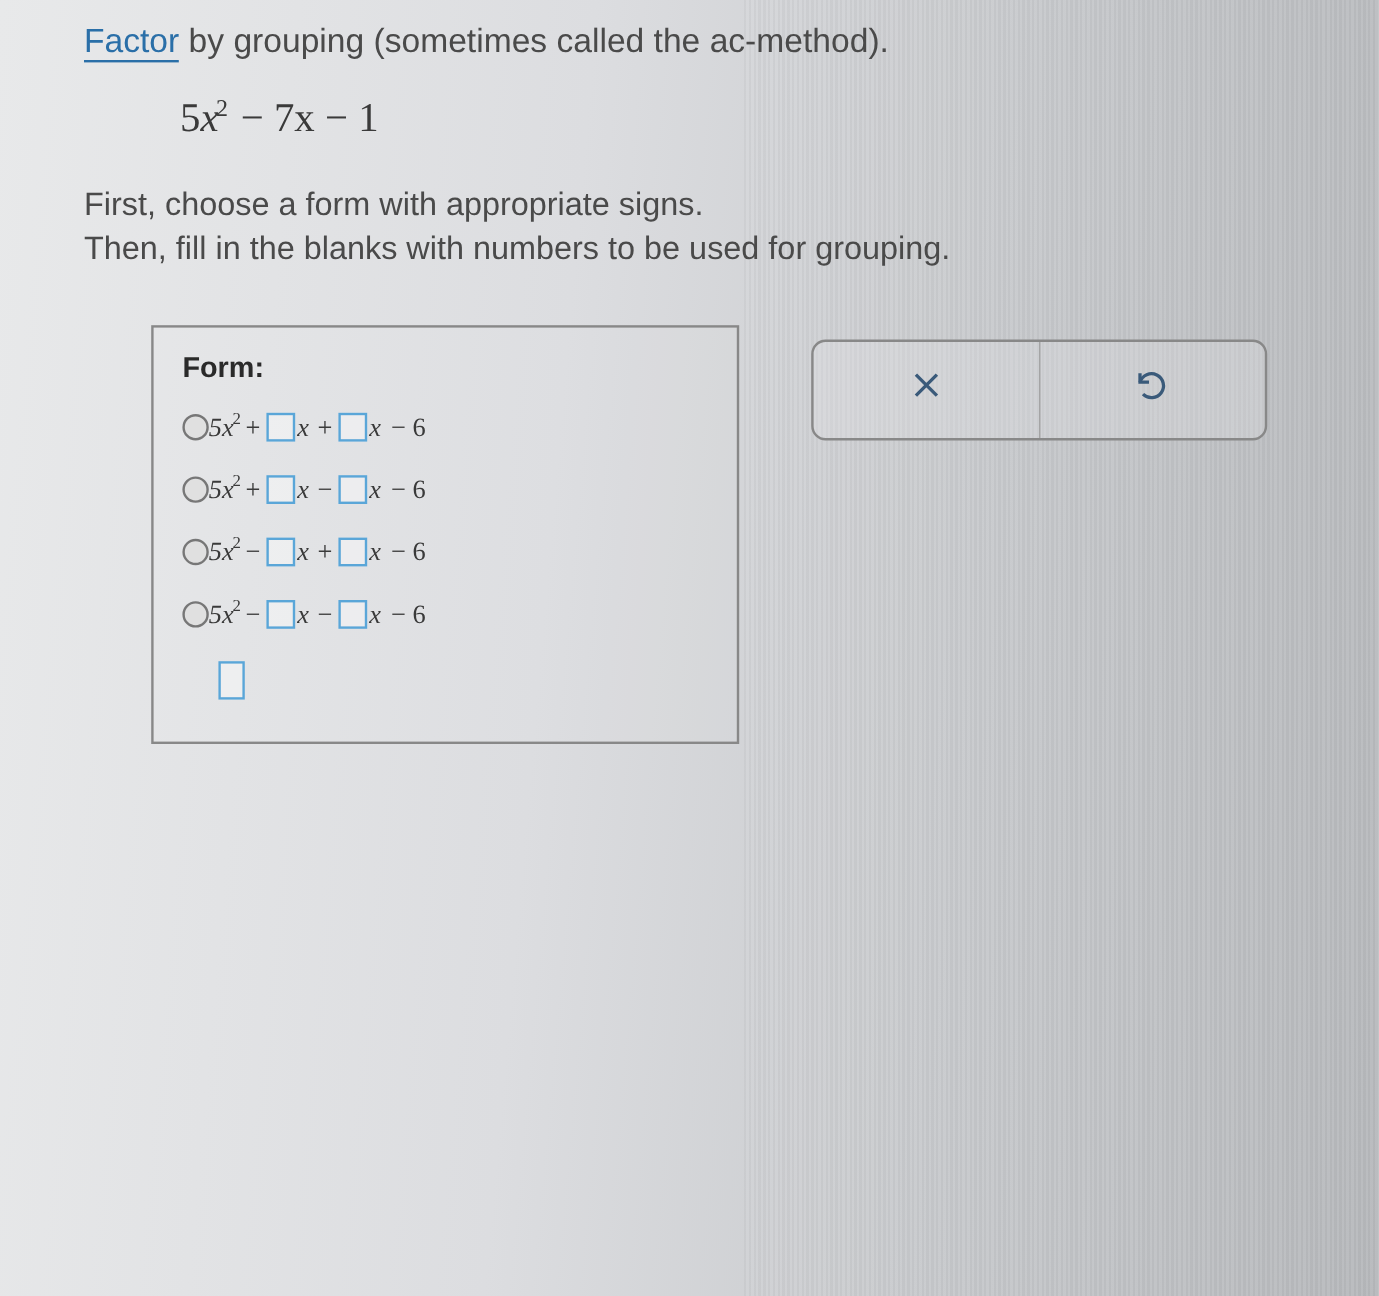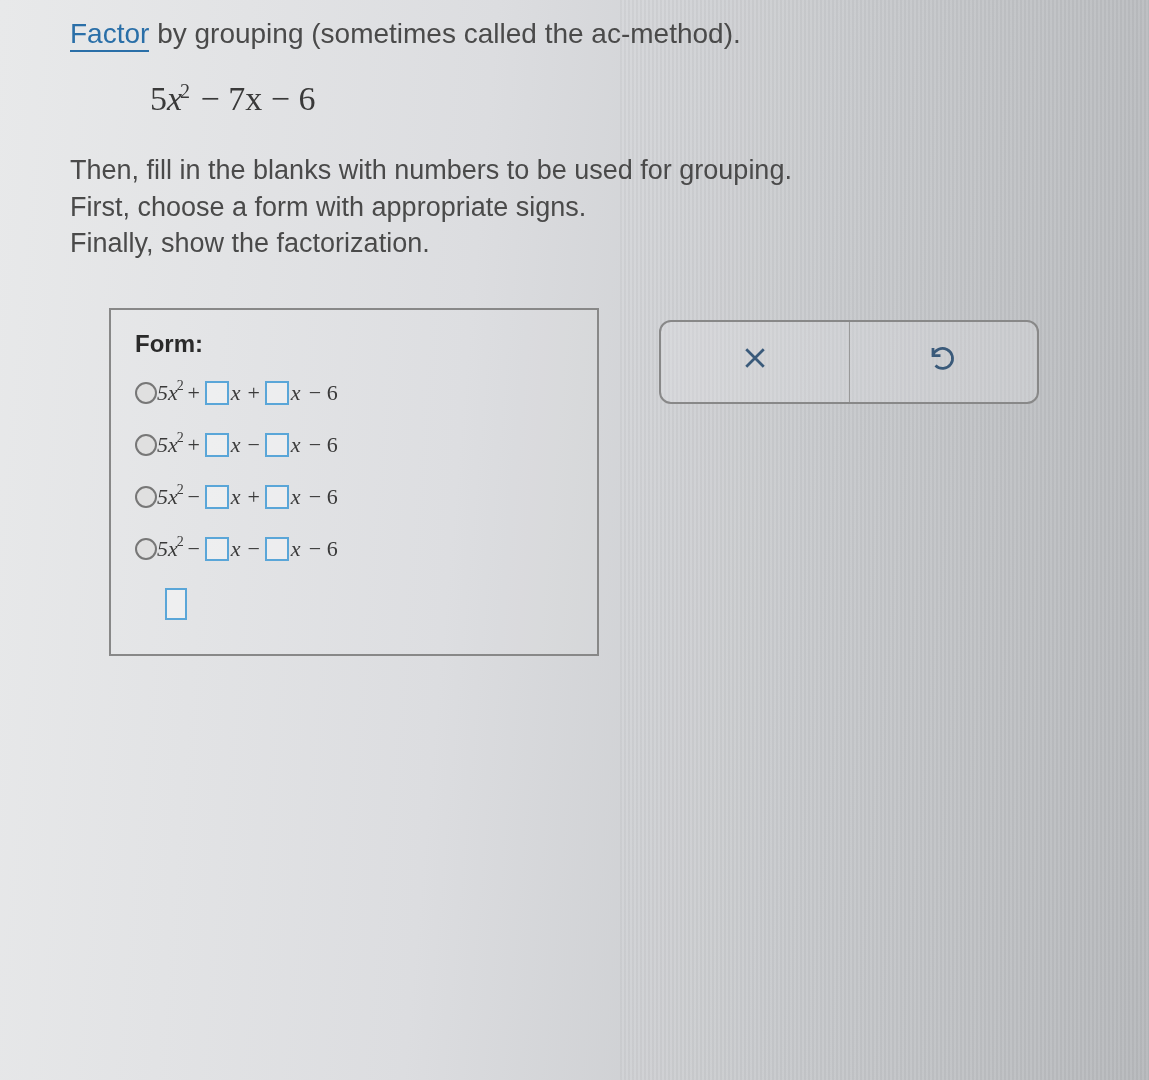--- a/index.html
+++ b/index.html
@@ -54,21 +54,21 @@
   .instructions {
     font-size: 27px;
     color: #4a4a4a;
     line-height: 1.35;
     margin-bottom: 46px;
   }
   .work-row {
     display: flex;
     align-items: flex-start;
     gap: 60px;
-    margin-left: 39px;
+    margin-left: 56px;
   }
   .form-box {
     border: 2px solid #888;
     background: rgba(255,255,255,0.05);
     width: 490px;
     padding: 20px 24px 30px 24px;
   }
   .form-title, .fact-title {
     font-weight: bold;
     font-size: 24px;
@@ -175,27 +175,26 @@
 
 <div class="moire"></div>
 
 <div class="content">
 
   <div class="intro-line">
     <span class="link">Factor</span><span> by grouping (sometimes called the ac-method).</span>
   </div>
 
   <div class="eq">
-    <span>5</span><span style="font-style:italic">x</span><span class="sup">2</span><span> − 7x − 6</span>
+    <span>5</span><span style="font-style:italic">x</span><span class="sup">2</span><span> − 7x − 1</span>
   </div>
 
   <div class="instructions">
+    <div>First, choose a form with appropriate signs.</div>
     <div>Then, fill in the blanks with numbers to be used for grouping.</div>
-    <div>First, choose a form with appropriate signs.</div>
-    <div>Finally, show the factorization.</div>
   </div>
 
   <div class="work-row">
 
     <div class="form-box">
       <div class="form-title">Form:</div>
 
       
       <div class="option-row">
         <span class="radio"></span>

